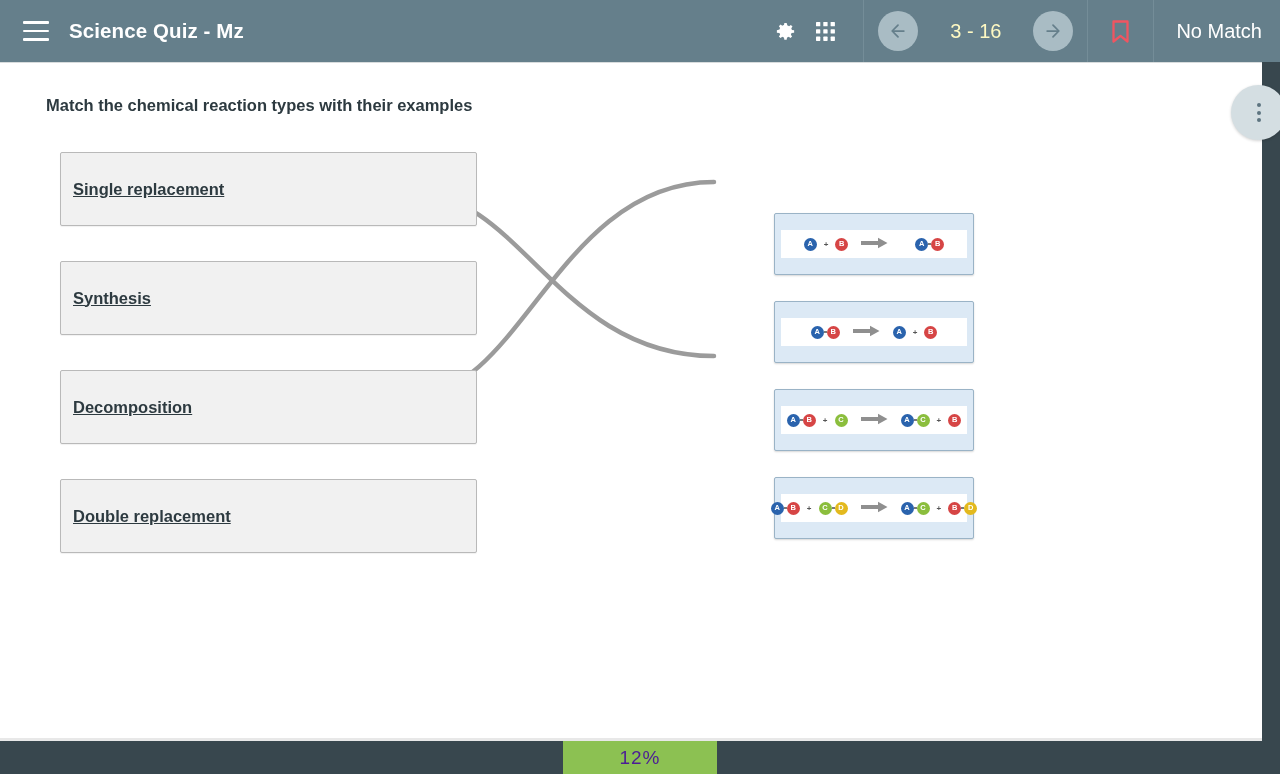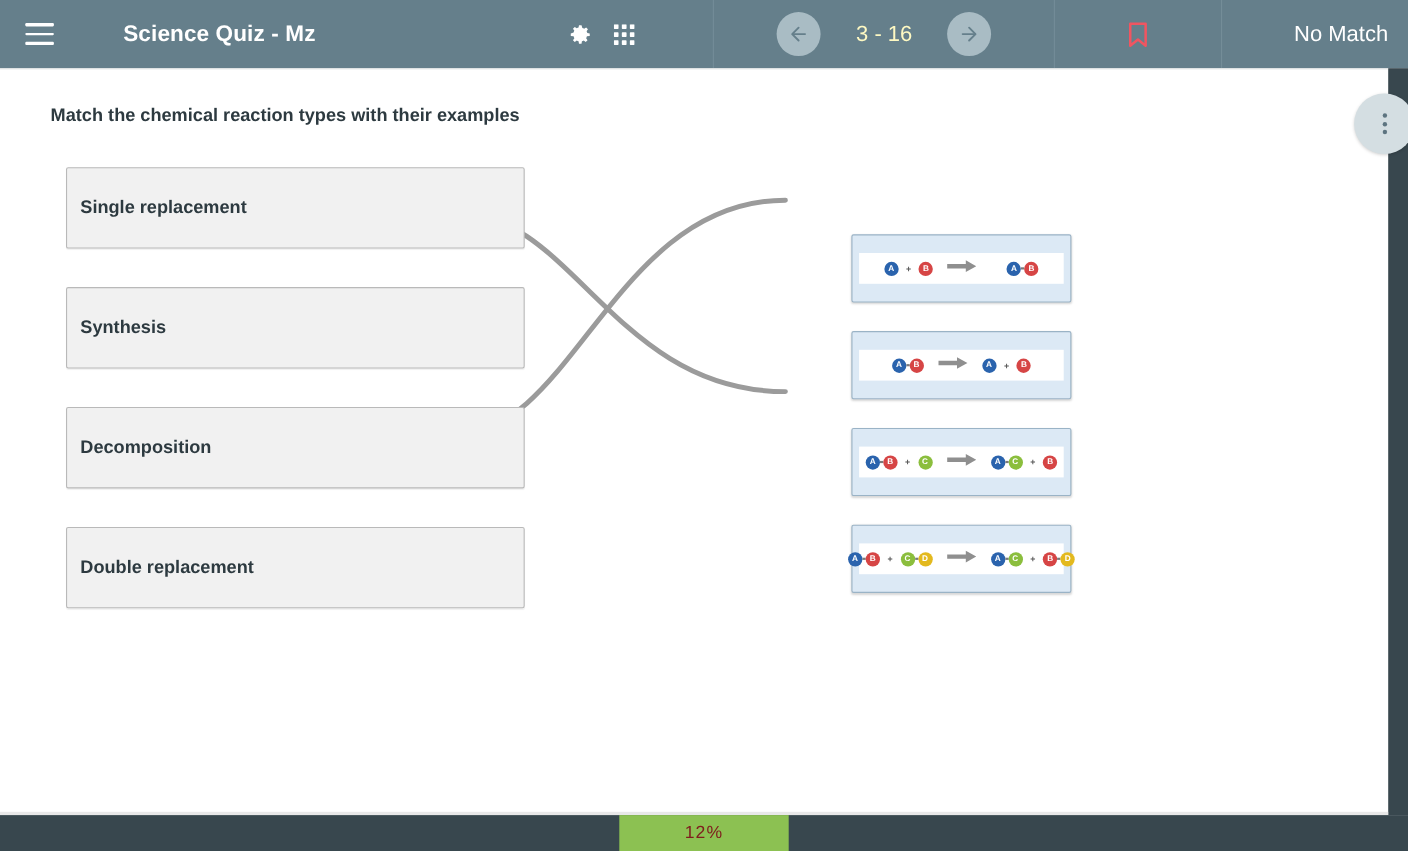--- a/index.html
+++ b/index.html
@@ -6,21 +6,21 @@
   html, body {
     width: 1280px; height: 774px;
     font-family: "Liberation Sans", sans-serif;
     background: #ffffff; overflow: hidden;
   }
   #app { position: relative; width: 1280px; height: 774px; }
 
   
   .header {
     position: absolute; left: 0; top: 0; width: 1280px; height: 62px;
-    background: #657f8b; display: flex; align-items: center; gap: 43px;
+    background: #657f8b; display: flex; align-items: center;
   }
   .hamburger {
     width: 26px; height: 20px; margin-left: 23px; margin-right: 20px;
     display: flex; flex-direction: column; justify-content: space-between;
     cursor: pointer;
   }
   .hamburger i { display: block; height: 2.6px; background: #ffffff; border-radius: 1px; }
   .app-title {
     color: #ffffff; font-size: 20.5px; font-weight: bold;
     letter-spacing: .1px; white-space: nowrap;
@@ -62,21 +62,21 @@
   }
 
   .left-col { position: absolute; left: 60px; top: 89px; }
   .opt-box {
     width: 417px; height: 74px; background: #f1f1f1;
     border: 1px solid #b9b9b9; border-radius: 2px;
     display: flex; align-items: center; padding-left: 12px;
     margin-bottom: 35px; cursor: pointer;
     box-shadow: 0 1px 1px rgba(0,0,0,.06);
   }
-  .opt-box .lbl { font-size: 16.5px; font-weight: bold; color: #2d3a40; }
+  .opt-box .lbl { font-size: 16.5px; font-weight: bold; color: #2d3a40; text-decoration: underline; }
 
   .right-col { position: absolute; left: 774px; top: 150px; }
   .mol-card {
     width: 200px; height: 62px; background: #dce9f5;
     border: 1px solid #9ab3c6; border-radius: 2px;
     margin-bottom: 26px; cursor: pointer; position: relative;
     box-shadow: 0 1px 2px rgba(0,0,0,.16);
     display: flex; align-items: center; justify-content: center;
   }
   .mol-strip {
@@ -123,21 +123,21 @@
 
   
   .footer {
     position: absolute; left: 0; bottom: 0; width: 1280px; height: 33px;
     background: #38474e;
   }
   .progress {
     position: absolute; left: 563px; top: 0; width: 154px; height: 33px;
     background: #8cc152; display: flex; align-items: center; justify-content: center;
   }
-  .progress .pct { color: #7f1d1d; font-size: 16px; letter-spacing: 1px; text-align: right; }
+  .progress .pct { color: #4c1d95; font-size: 19px; letter-spacing: 1px; text-align: right; }
   .footer-hairline {
     position: absolute; left: 0; bottom: 33px; width: 1262px; height: 3px;
     background: #e8e8e8;
   }
 </style>
 </head>
 <body>
 
 <div id="app">
 

